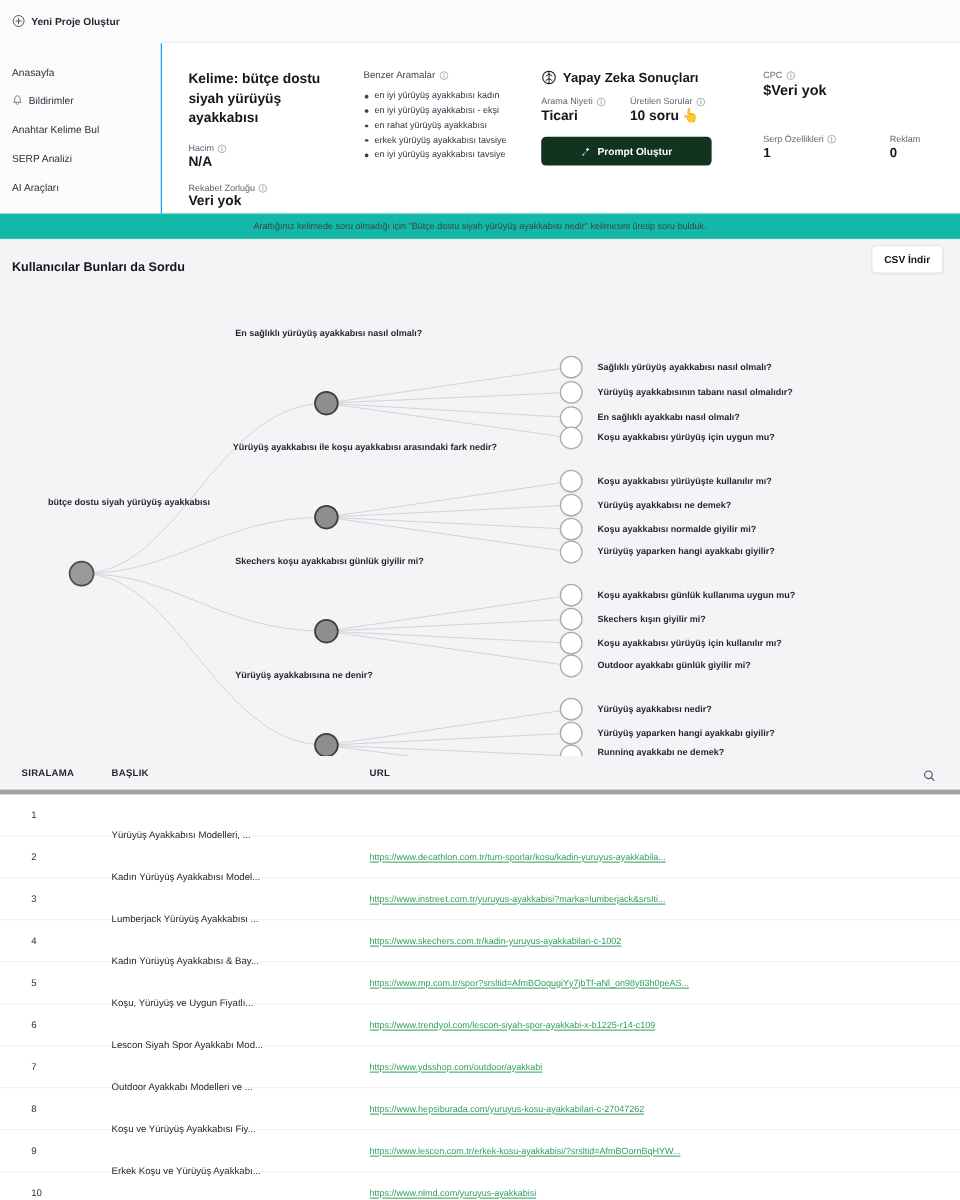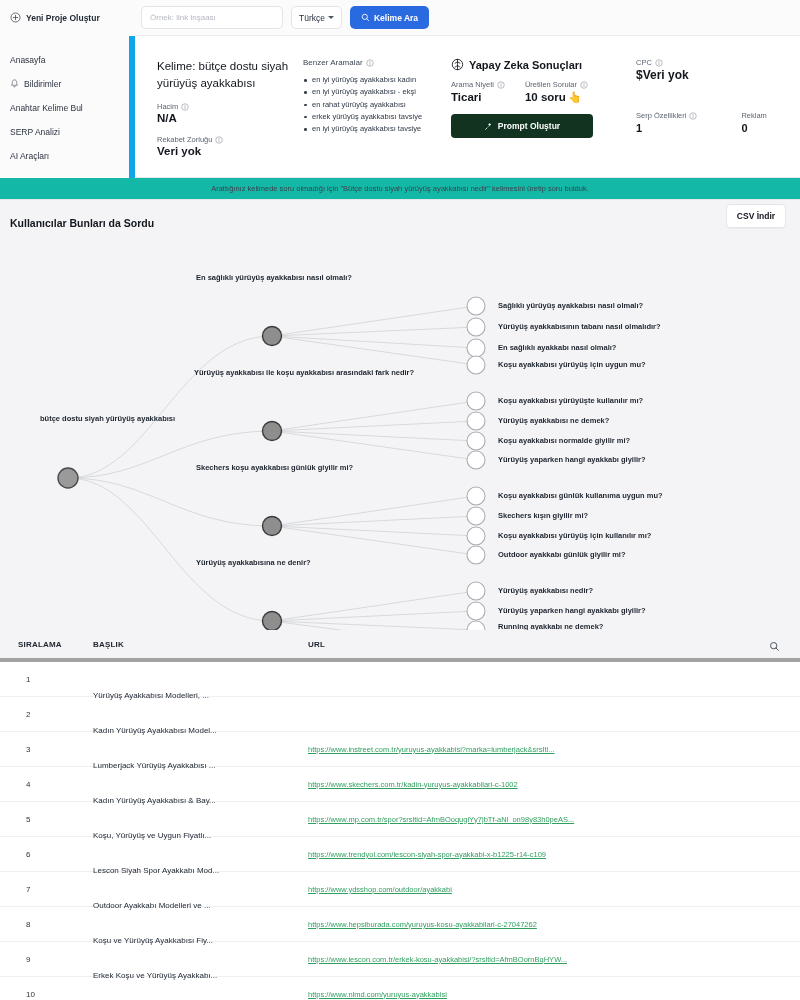--- a/index.html
+++ b/index.html
@@ -51,42 +51,42 @@
     background: #2a6ae0; border-radius: 5px; color: #fff;
     font-size: 8.5px; font-weight: 600;
     display: flex; align-items: center; gap: 4px; cursor: pointer; border:none;
     font-family: inherit;
   }
   .mag { width: 9px; height: 9px; display:block; }
 
   
   .sidebar {
     position: absolute; top: 36px; left: 0; width: 135px; height: 142px;
-    background: #fbfbfc; border-right: 6px solid #0ea5e9;
+    background: #fbfbfc; border-right: 1px solid #0ea5e9;
     padding-top: 12px;
   }
   .side-item {
     height: 24px; display: flex; align-items: center; gap: 5px;
     padding-left: 10px; font-size: 8.5px; color: #2b333f; cursor: pointer;
   }
   .side-item .bell { width: 9px; height: 10px; display:block; }
 
   
   .kpi {
     position: absolute; top: 36px; left: 135px; width: 665px; height: 142px;
     background: #fff; border-bottom: 1px solid #e8e8ec;
     display: flex; padding: 22px 0 0 0;
   }
   .col { padding-right: 10px; }
   .col-kw  { width: 168px; padding-left: 22px; }
   .col-sim { width: 148px; }
   .col-ai  { width: 185px; }
   .col-cpc { width: 160px; }
 
-  .kw-title { font-size: 11.5px; font-weight: 400; line-height: 1.45; color:#12161d; }
+  .kw-title { font-size: 11.5px; font-weight: 700; line-height: 1.45; color:#12161d; }
   .metric-lbl {
     font-size: 7.5px; color: #5c6472; margin-top: 11px;
     display: flex; align-items: center; gap: 3px;
   }
   .metric-val { font-size: 11.5px; font-weight: 700; color:#12161d; margin-top: 1px; }
   .info-ic { width: 8px; height: 8px; display:block; flex:0 0 auto; }
 
   .sec-head { font-size: 8px; color:#3f4855; display:flex; align-items:center; gap:3px; }
   .sim-list { list-style: none; margin-top: 7px; }
   .sim-list li {
@@ -191,34 +191,20 @@
 
   <div class="topbar">
     <div class="newproj">
       <svg class="plus-ic" viewBox="0 0 16 16">
         <circle cx="8" cy="8" r="6.6" fill="none" stroke="#3c4450" stroke-width="1.1"></circle>
         <path d="M8 4.8v6.4M4.8 8h6.4" stroke="#3c4450" stroke-width="1.1" stroke-linecap="round"></path>
       </svg>
       <span>Yeni Proje Oluştur</span>
     </div>
 
-    <div class="search-wrap">
-      <input class="kw-input" type="text" placeholder="Örnek: link inşaası" style="">
-      <div class="lang-sel">
-        <span>Türkçe</span>
-        <span class="chev"></span>
-      </div>
-      <button class="btn-search">
-        <svg class="mag" viewBox="0 0 16 16">
-          <circle cx="6.8" cy="6.8" r="4.6" fill="none" stroke="#fff" stroke-width="1.5"></circle>
-          <path d="M10.2 10.2l3.4 3.4" stroke="#fff" stroke-width="1.5" stroke-linecap="round"></path>
-        </svg>
-        <span>Kelime Ara</span>
-      </button>
-    </div>
   </div>
 
   <div class="sidebar">
     <div class="side-item">
       <span>Anasayfa</span>
     </div>
     <div class="side-item">
       <svg class="bell" viewBox="0 0 16 18">
         <path d="M8 1.6c-2.3 0-4 1.8-4 4.1v3.1L2.7 11.3h10.6L12 8.8V5.7c0-2.3-1.7-4.1-4-4.1z" fill="none" stroke="#454d59" stroke-width="1.1" stroke-linejoin="round"></path>
         <path d="M6.5 13.3c.3.8 .9 1.2 1.5 1.2s1.2-.4 1.5-1.2" fill="none" stroke="#454d59" stroke-width="1.1" stroke-linecap="round"></path>
@@ -455,20 +441,23 @@
       </svg>
     </div>
 
     <div class="row">
       <div class="cell-rank">1</div>
       <div class="cell-title">Yürüyüş Ayakkabısı Modelleri, ...</div>
     </div>
     <div class="row">
       <div class="cell-rank">2</div>
       <div class="cell-title">Kadın Yürüyüş Ayakkabısı Model...</div>
+      <div class="cell-url">
+          <a>https://www.decathlon.com.tr/tum-sporlar/kosu/kadin-yuruyus-ayakkabila...</a>
+        </div>
     </div>
     <div class="row">
       <div class="cell-rank">3</div>
       <div class="cell-title">Lumberjack Yürüyüş Ayakkabısı ...</div>
       <div class="cell-url">
           <a>https://www.instreet.com.tr/yuruyus-ayakkabisi?marka=lumberjack&amp;srsIti...</a>
         </div>
     </div>
     <div class="row">
       <div class="cell-rank">4</div>

